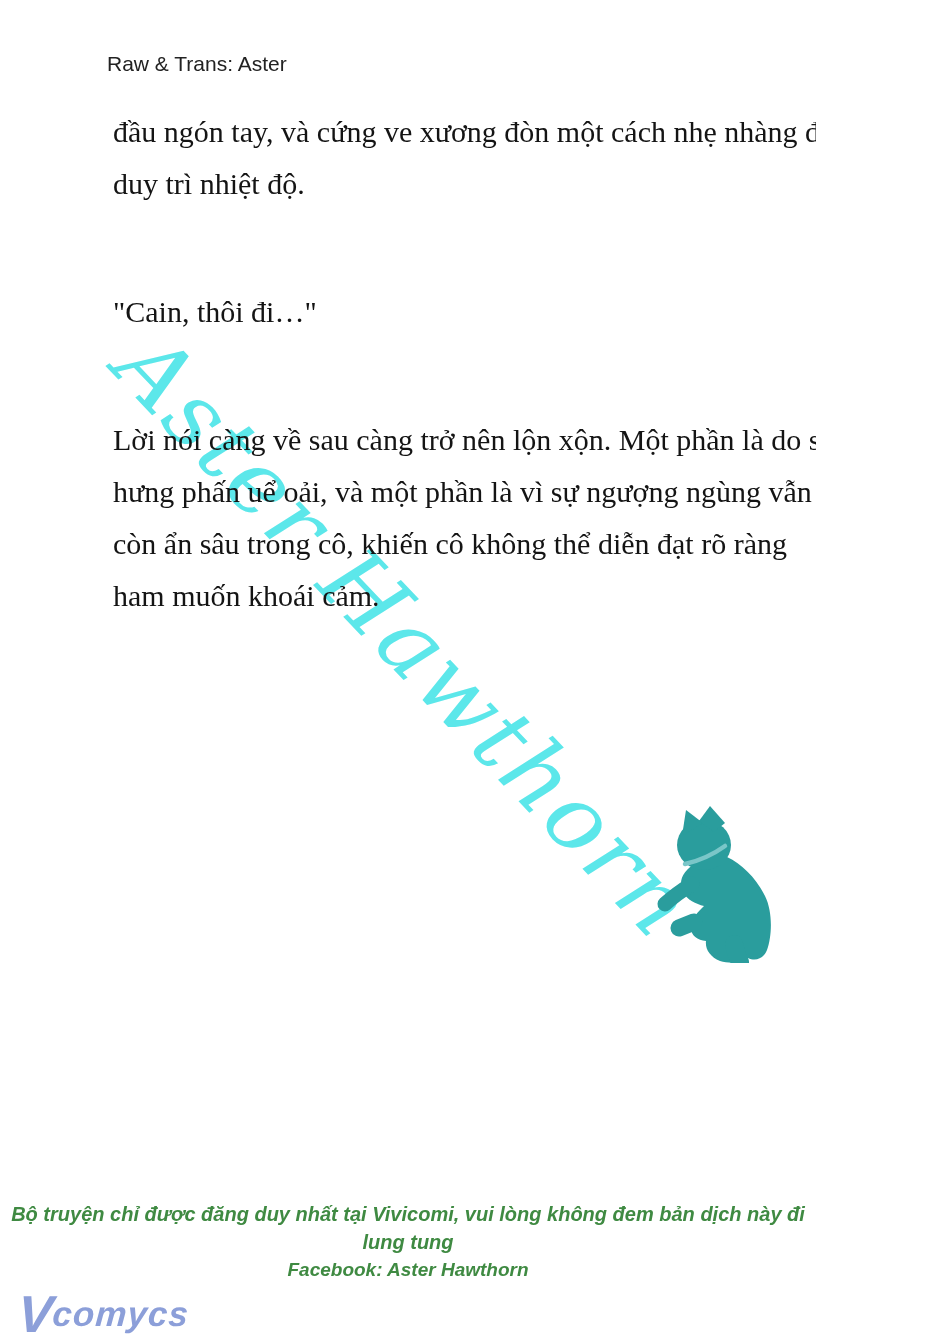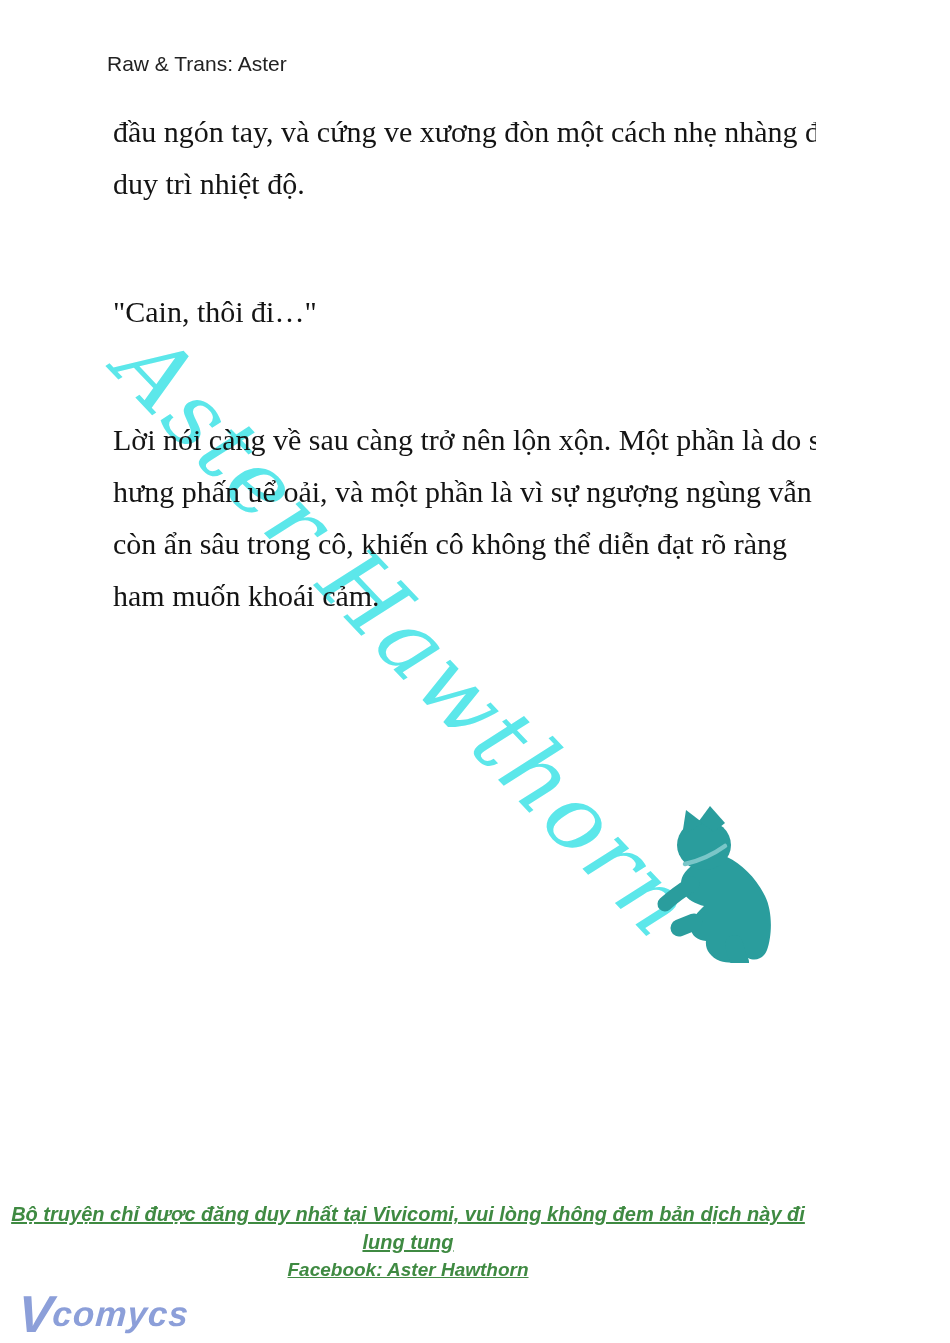--- a/index.html
+++ b/index.html
@@ -65,21 +65,20 @@
     text-align: center;
     font-family: "Liberation Sans", sans-serif;
     font-style: italic;
     font-weight: bold;
     color: #3f8a42;
     z-index: 2;
   }
   .footer .footer-line {
     font-size: 20px;
     line-height: 28px;
-    text-decoration: underline;
   }
   .footer .footer-line.small {
     font-size: 19px;
   }
   .vcomycs-logo {
     position: absolute;
     left: 18px;
     top: 1284px;
     font-family: "Liberation Sans", sans-serif;
     font-style: italic;

